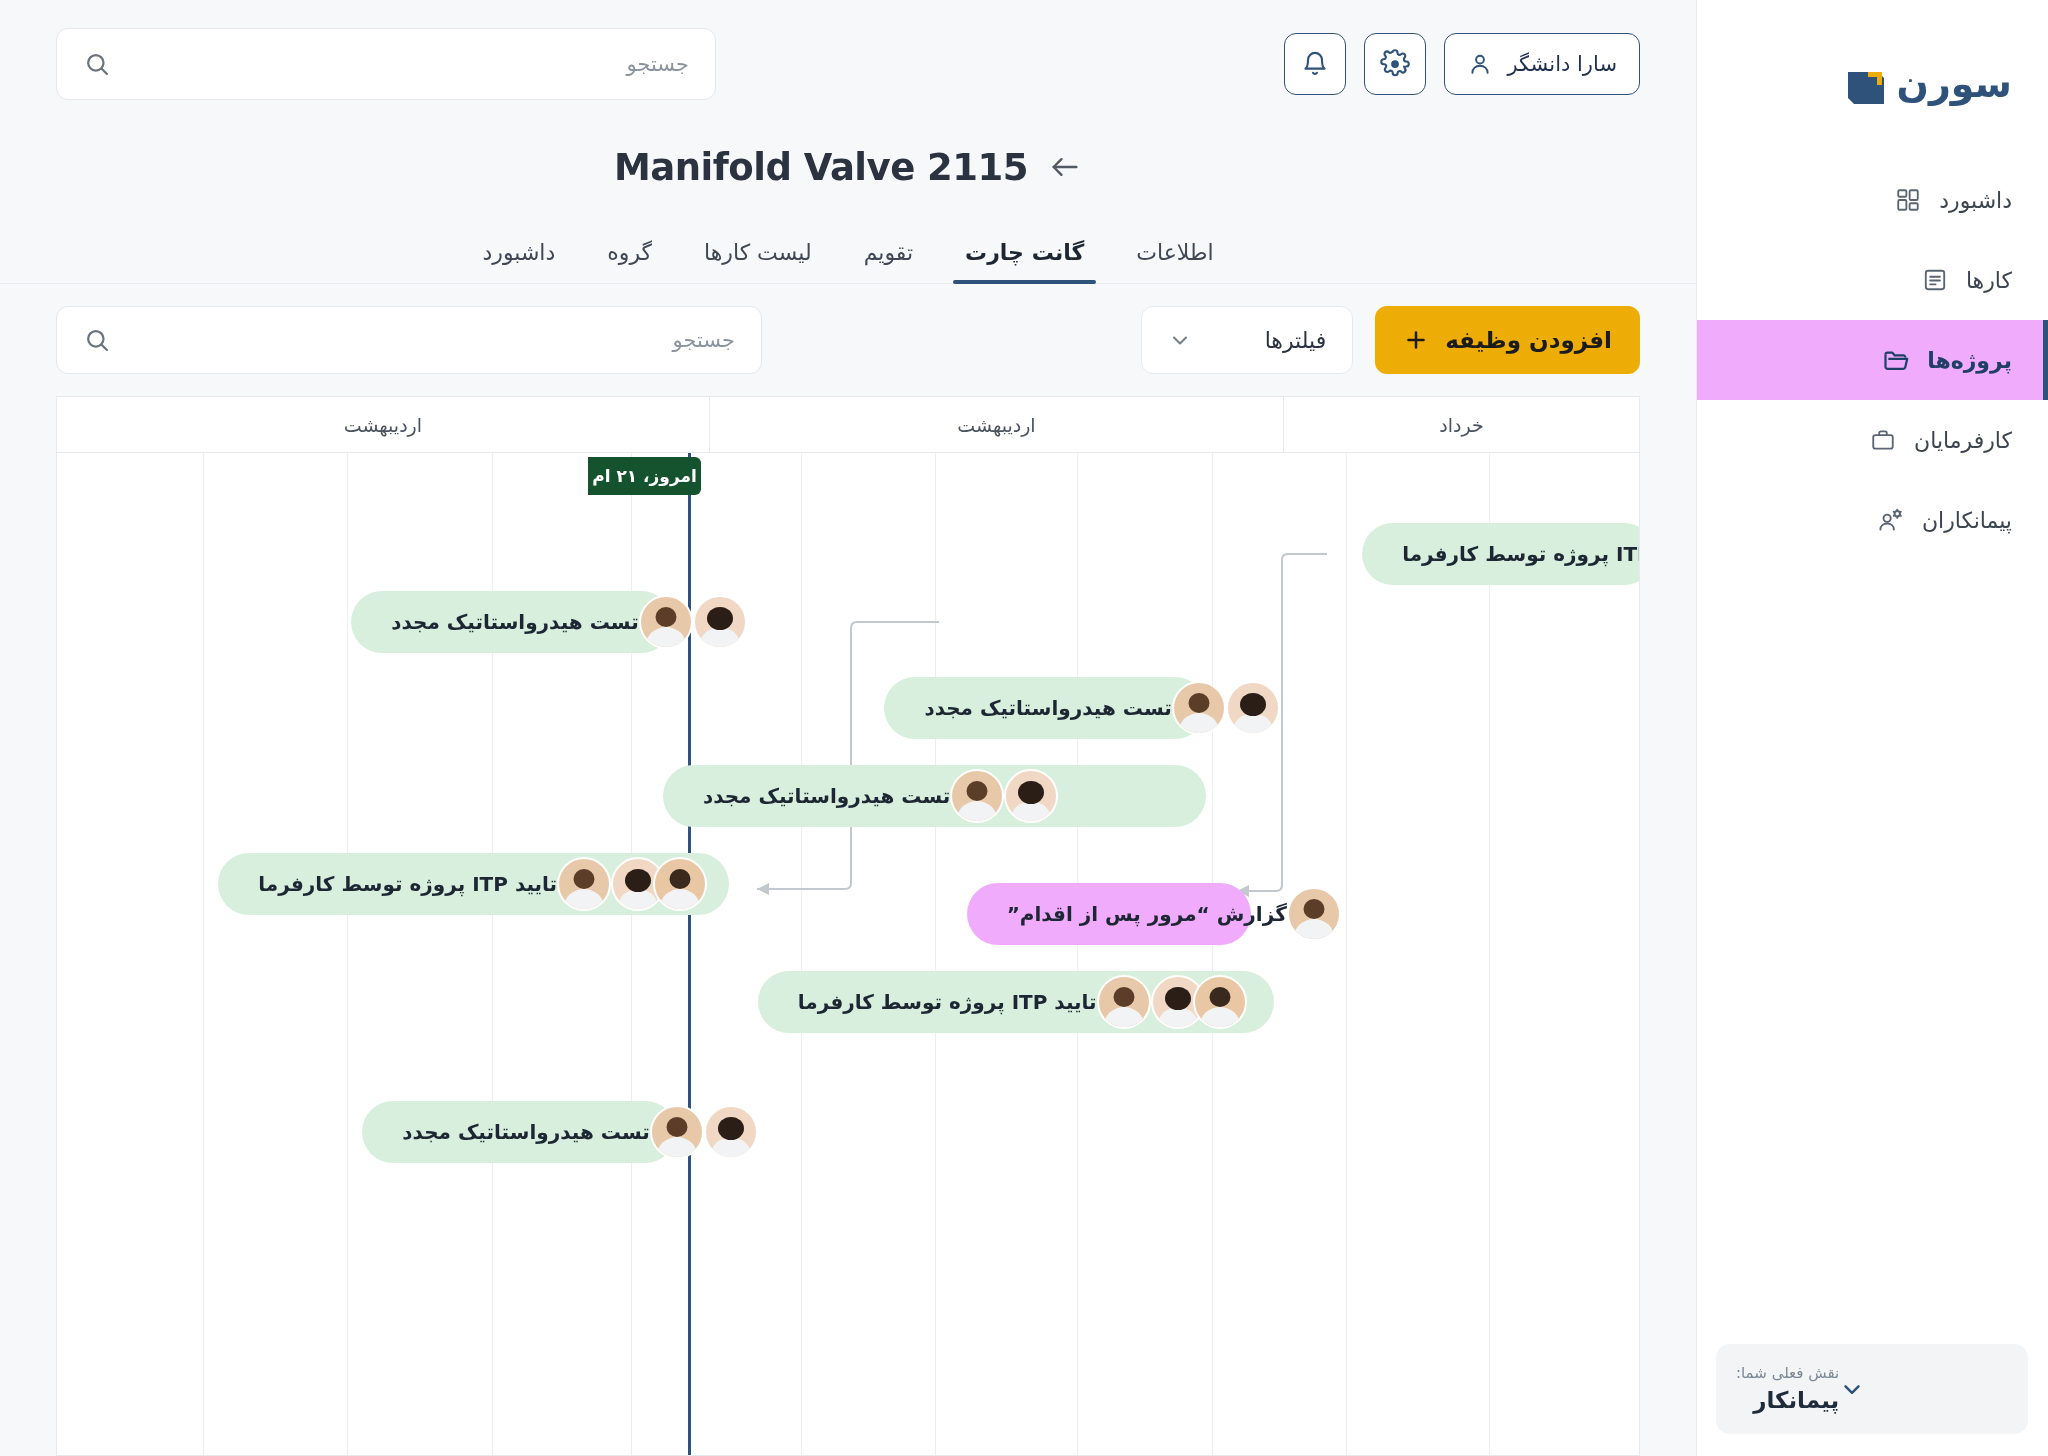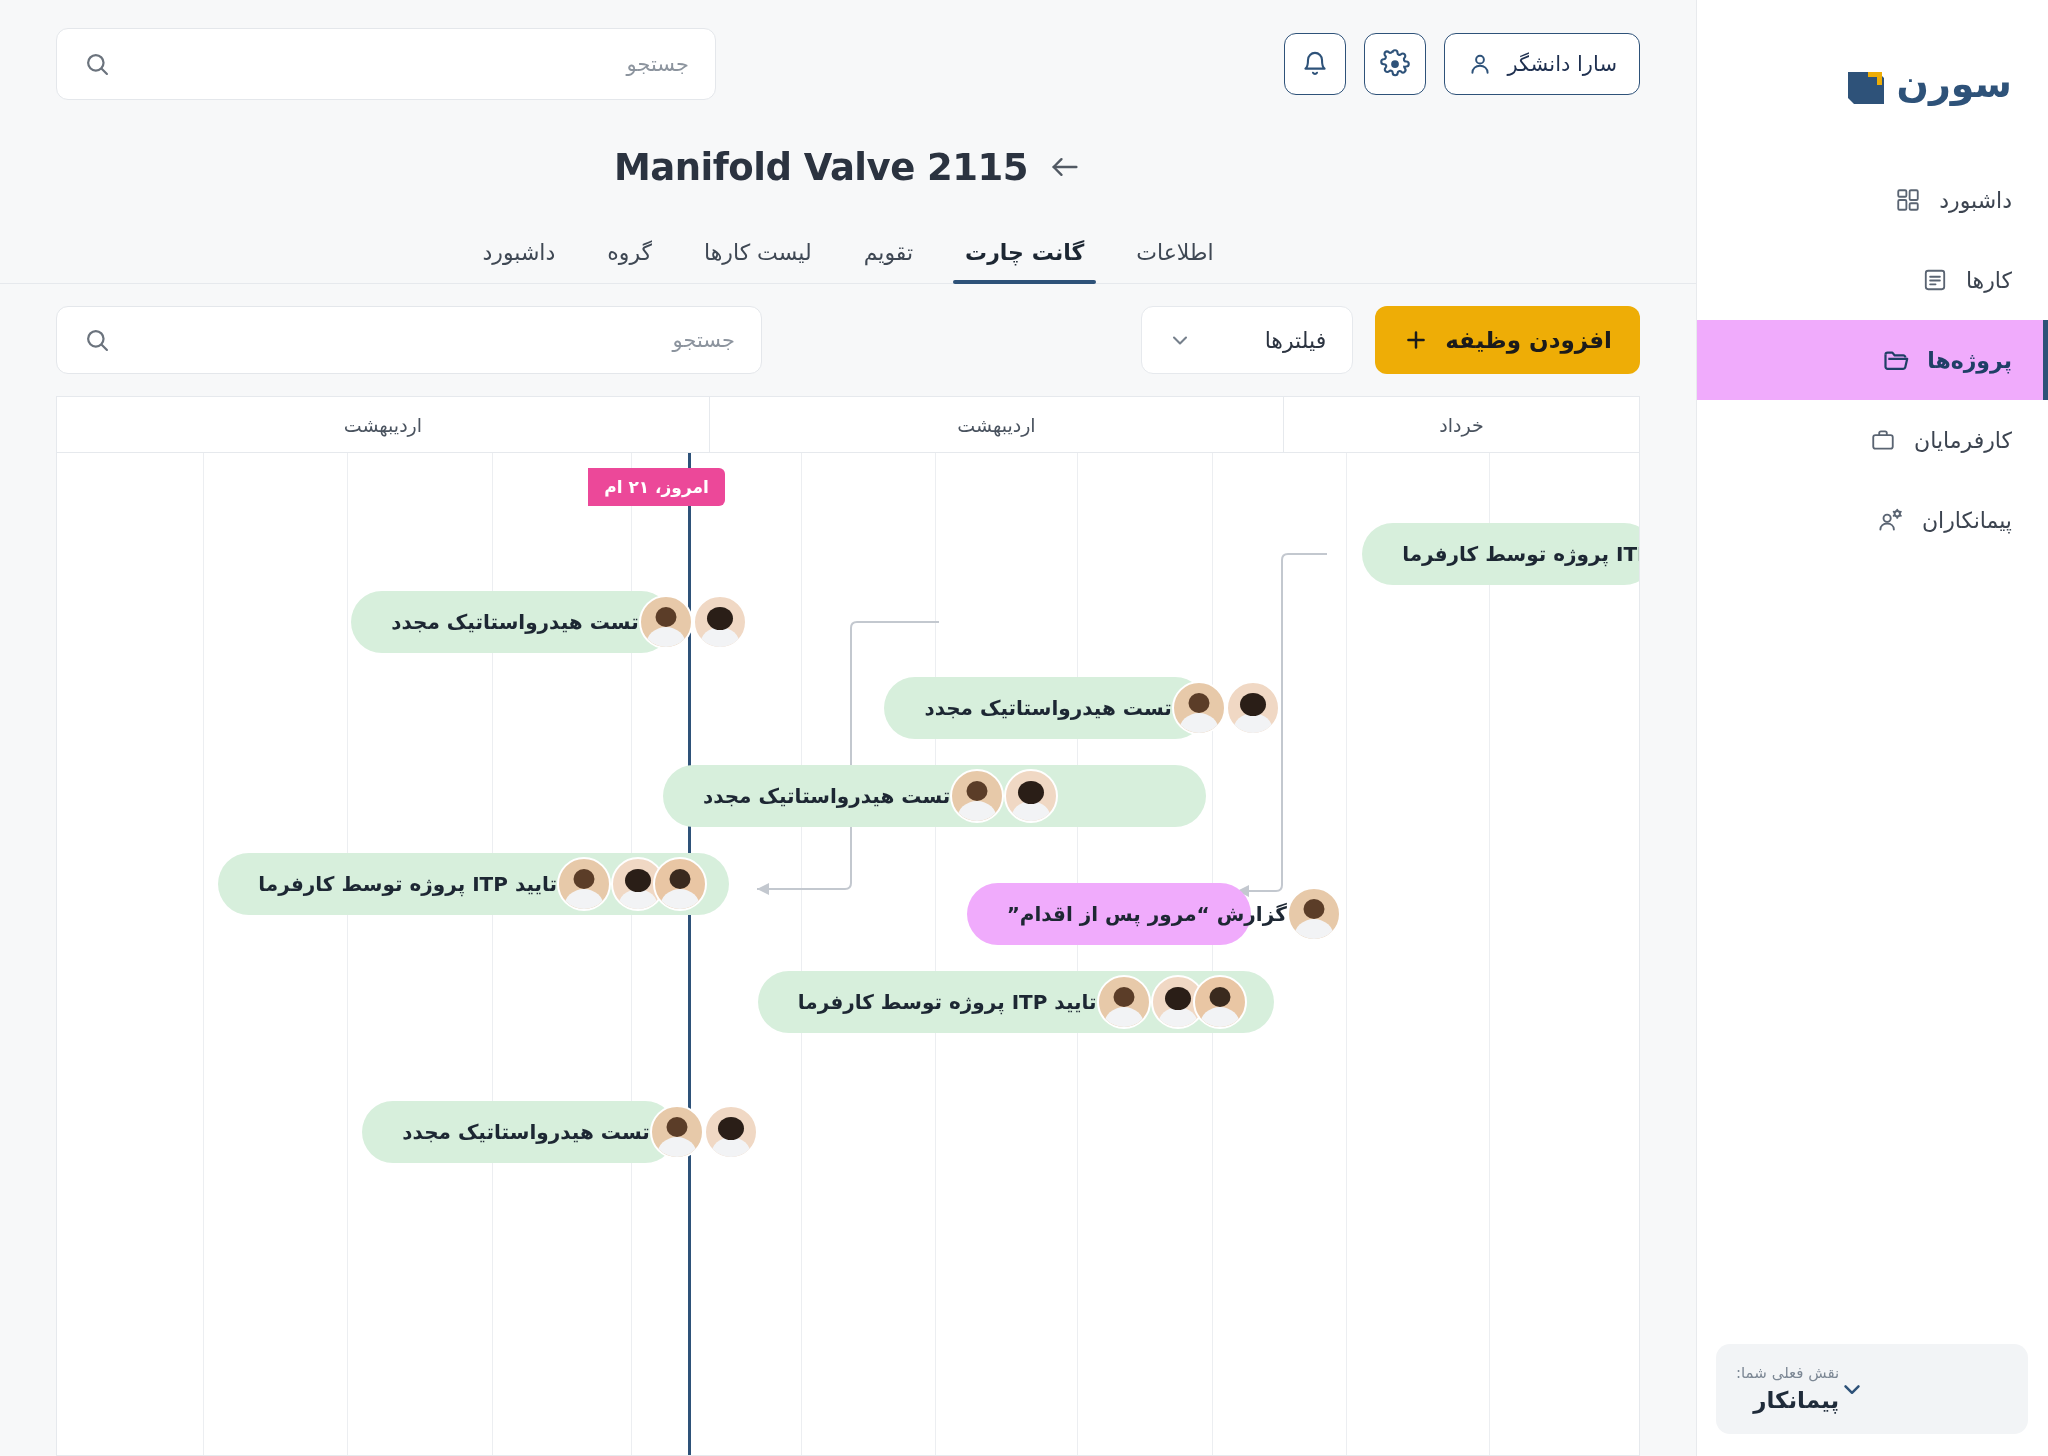--- a/index.html
+++ b/index.html
@@ -160,23 +160,23 @@
   }
   .gmonth:last-child { border-left: none; }
   .gantt-body { position: absolute; top: 56px; left: 0; right: 0; bottom: 0; overflow: hidden; }
   .gridline {
     position: absolute; top: 0; bottom: 0; width: 1px; background: #eceef1;
   }
   .today-line {
     position: absolute; top: 0; bottom: 0; width: 3px; background: #2e5279;
   }
   .today-flag {
-    position: absolute; top: 15px;
-    background: #ec4899; color: #fff; font-size: 17px; font-weight: 600;
-    padding: 9px 16px; border-radius: 0 6px 6px 0;
+    position: absolute; top: 4px;
+    background: #14532d; color: #fff; font-size: 17px; font-weight: 600;
+    padding: 9px 4px; border-radius: 0 6px 6px 0;
     white-space: nowrap;
   }
   .task-bar {
     position: absolute; height: 62px;
     background: #d7efdc; border-radius: 31px;
     display: flex; align-items: center; justify-content: flex-end;
     padding: 0 8px 0 26px;
   }
   .task-label {
     font-size: 20px; font-weight: 700; color: #1d2733;

